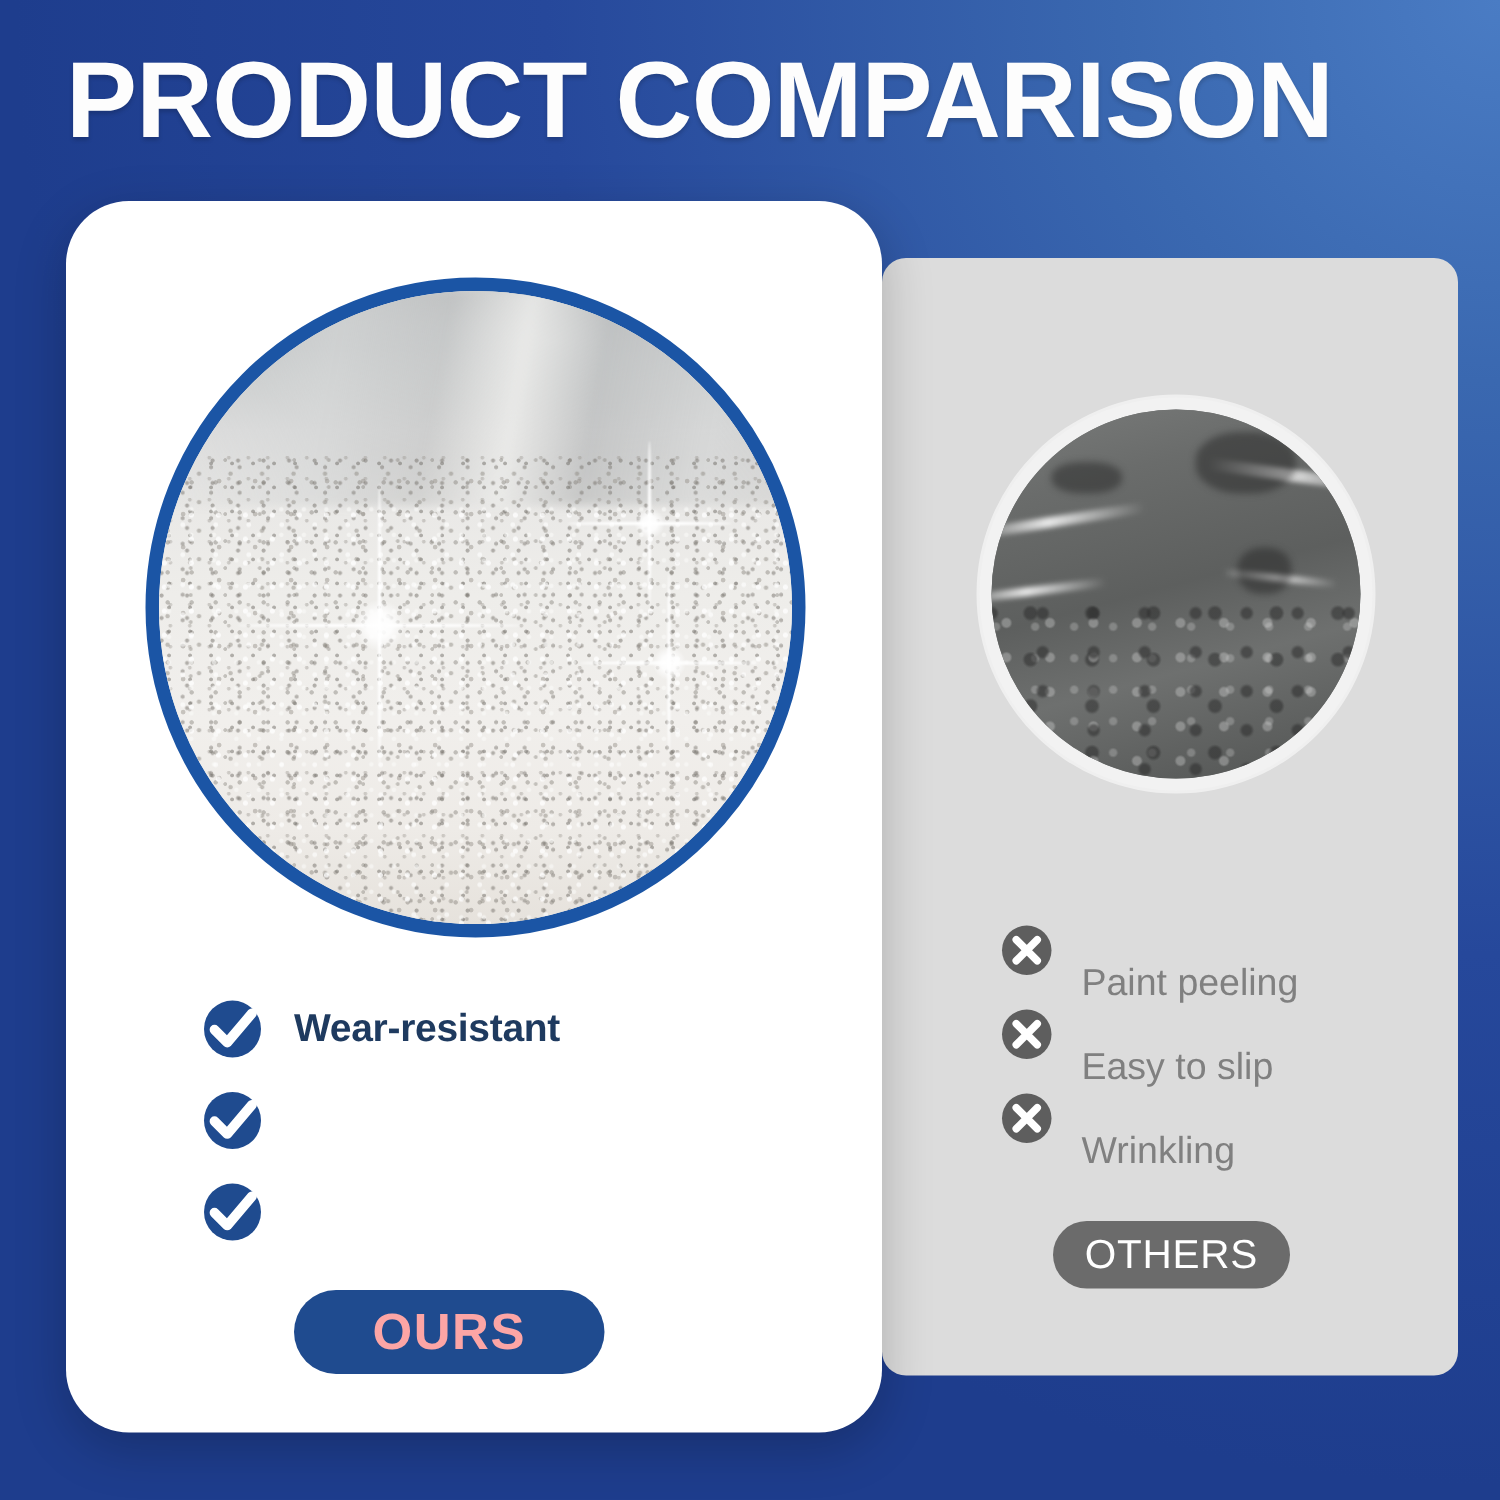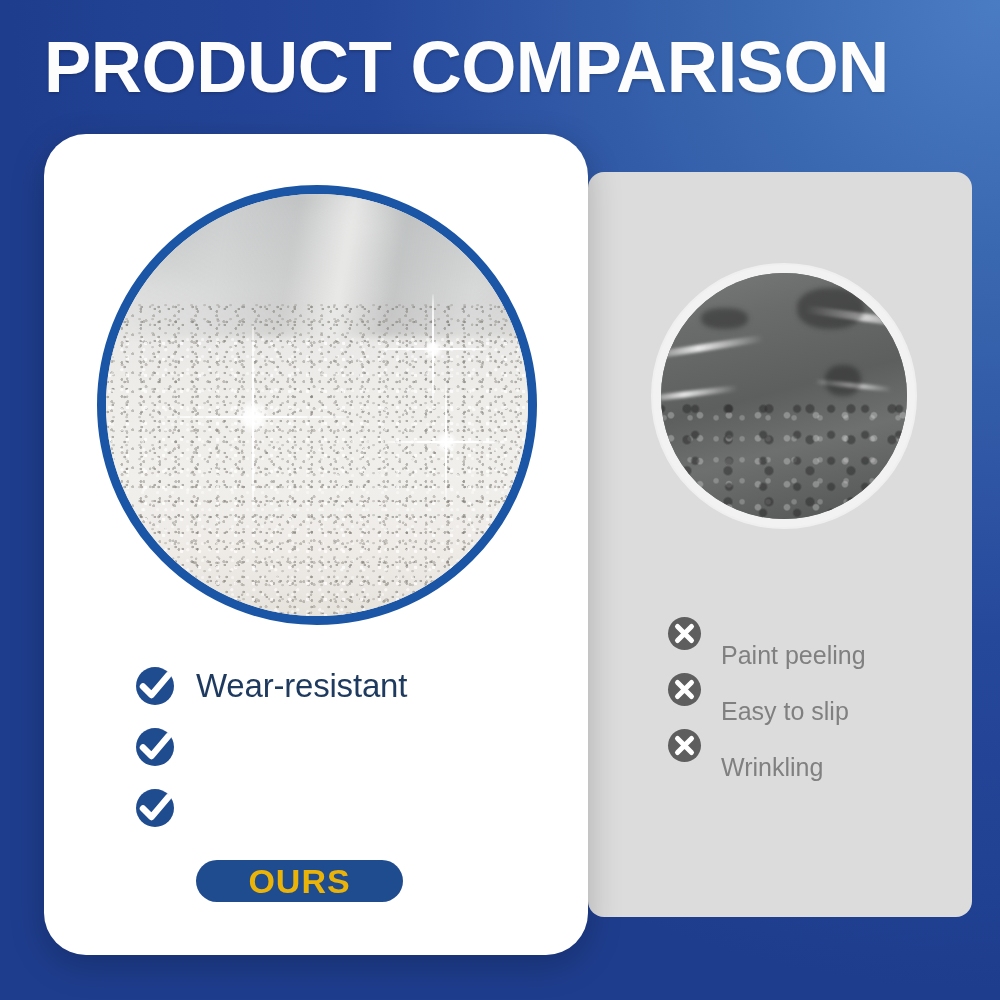--- a/index.html
+++ b/index.html
@@ -206,22 +206,22 @@
   }
   .check-badge .circ {
     position: absolute;
     inset: 0;
     border-radius: 50%;
     background: #1f4b8f;
   }
   .check-badge svg { position: absolute; left: -3px; top: -3px; }
   .ours-label {
     color: #1e3a5f;
-    font-size: 33px;
-    font-weight: 400;
+    font-size: 26px;
+    font-weight: 700;
     letter-spacing: -0.2px;
     white-space: nowrap;
   }
 
   #others-list {
     position: absolute;
     left: 668px;
     top: 605px;
     width: 290px;
   }
@@ -251,24 +251,24 @@
     white-space: nowrap;
     margin-top: 44px;
   }
 
   
   #ours-pill {
     position: absolute;
     left: 196px;
     top: 860px;
     width: 207px;
-    height: 42px;
+    height: 56px;
     border-radius: 28px;
     background: #1f4b8f;
-    color: #eab308;
+    color: #fca5a5;
     font-size: 34px;
     font-weight: 700;
     letter-spacing: 1px;
     display: flex;
     align-items: center;
     justify-content: center;
     text-align: center;
   }
   #others-pill {
     position: absolute;
@@ -388,14 +388,15 @@
         <svg width="37" height="37" viewBox="0 0 37 37">
           <path d="M11.5 11.5 L25.5 25.5 M25.5 11.5 L11.5 25.5" fill="none" stroke="#ffffff" stroke-width="5" stroke-linecap="round"></path>
         </svg>
       </span>
       <span class="others-label">Wrinkling</span>
     </div>
 
   </div>
 
   <div id="ours-pill">OURS</div>
+  <div id="others-pill">OTHERS</div>
 
 </div>
 
 </body></html>

